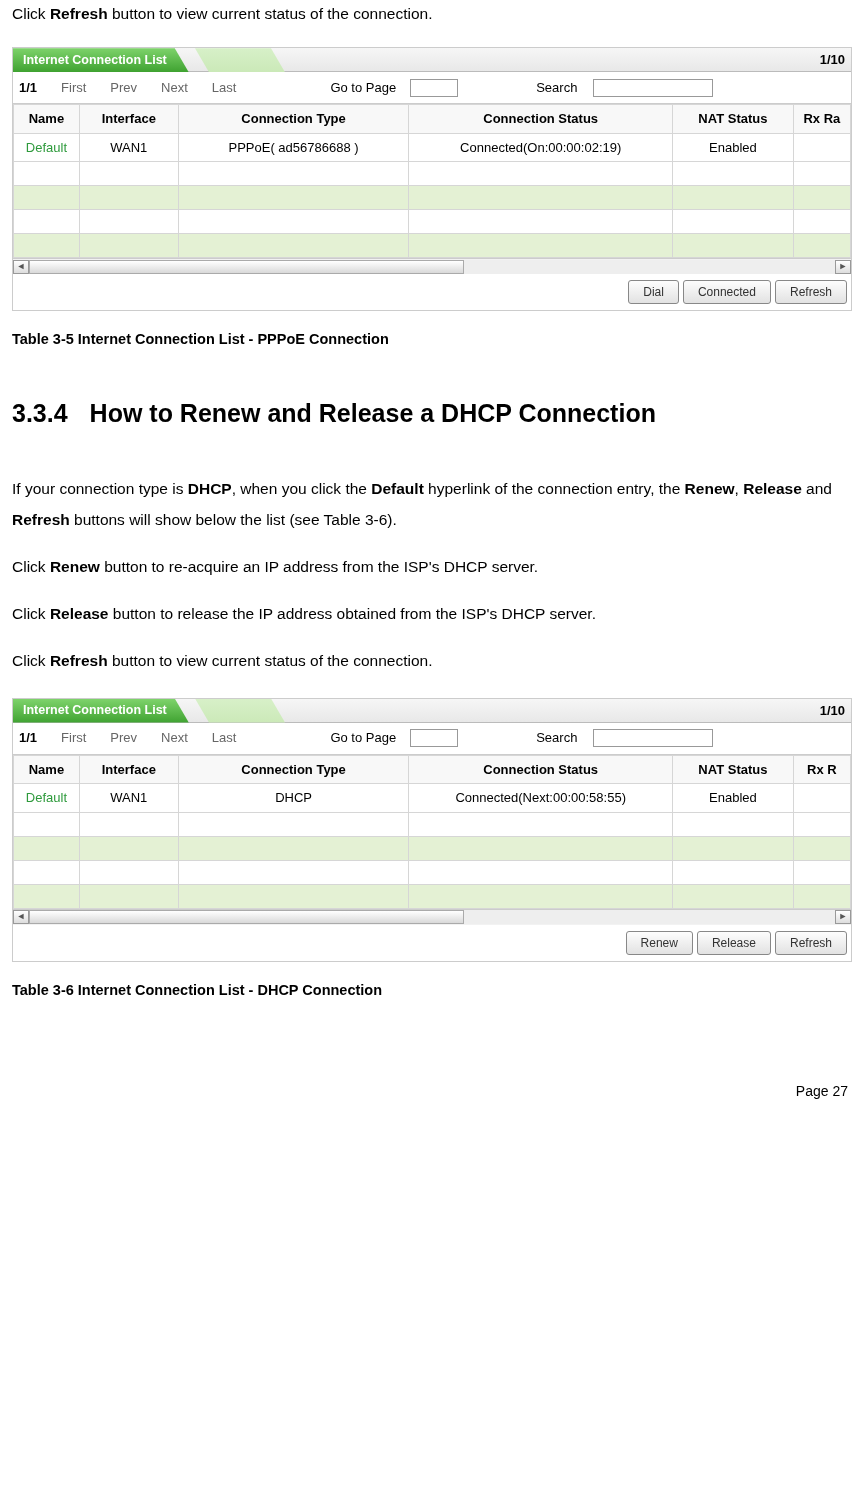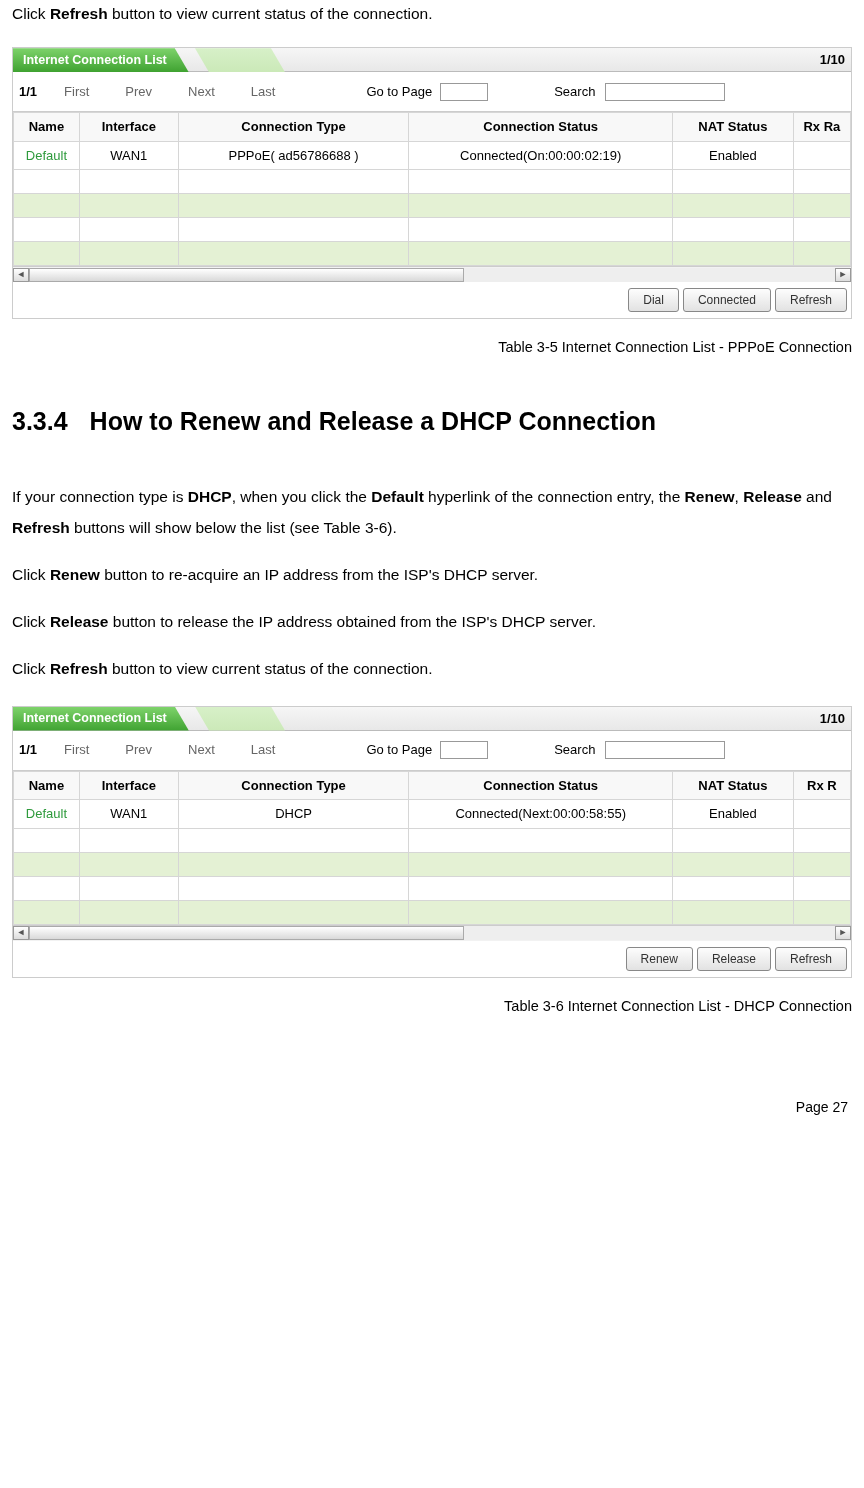--- a/index.html
+++ b/index.html
@@ -48,29 +48,29 @@
   .page-counter {
     position: absolute;
     right: 6px; top: 2px;
     font-size: 13px;
     font-weight: bold;
     color: #000;
   }
   .toolbar {
     display: flex;
     align-items: center;
-    height: 40px;
+    height: 32px;
     padding: 0 6px;
     font-size: 13px;
     background: #fff;
     border-bottom: 1px solid #ccc;
-    gap: 6px;
+    gap: 12px;
   }
   .toolbar .pg { font-weight: bold; margin-right: 6px; }
-  .toolbar .nav-link { color: #666; margin: 0 15px; cursor: default; }
+  .toolbar .nav-link { color: #666; margin: 0 6px; cursor: default; }
   .toolbar .spacer { flex: 0 0 60px; }
   .toolbar .lbl { margin-left: 4px; }
   .toolbar input.small-input {
     width: 48px; height: 18px; border: 1px solid #999; font-size: 12px;
     margin-left: 2px;
   }
   .toolbar input.search-input {
     width: 120px; height: 18px; border: 1px solid #999; font-size: 12px;
     margin-left: 4px;
   }
@@ -124,22 +124,22 @@
     font-size: 12px;
     padding: 2px 14px;
     border: 1px solid #888;
     border-radius: 3px;
     background: linear-gradient(#fdfdfd,#e2e2e2);
     color: #333;
     min-width: 48px;
     text-align: center;
   }
   .caption {
-    text-align: right;
-    font-weight: normal;
+    text-align: left;
+    font-weight: bold;
     font-size: 14.5px;
     margin: 18px 0 44px 0;
   }
   h2.section {
     font-size: 25px;
     font-weight: bold;
     margin: 18px 0 40px 0;
   }
   h2.section .num { display:inline-block; margin-right: 22px; }
   p.body-text { margin-bottom: 16px; font-size: 15.5px; line-height: 2; }

